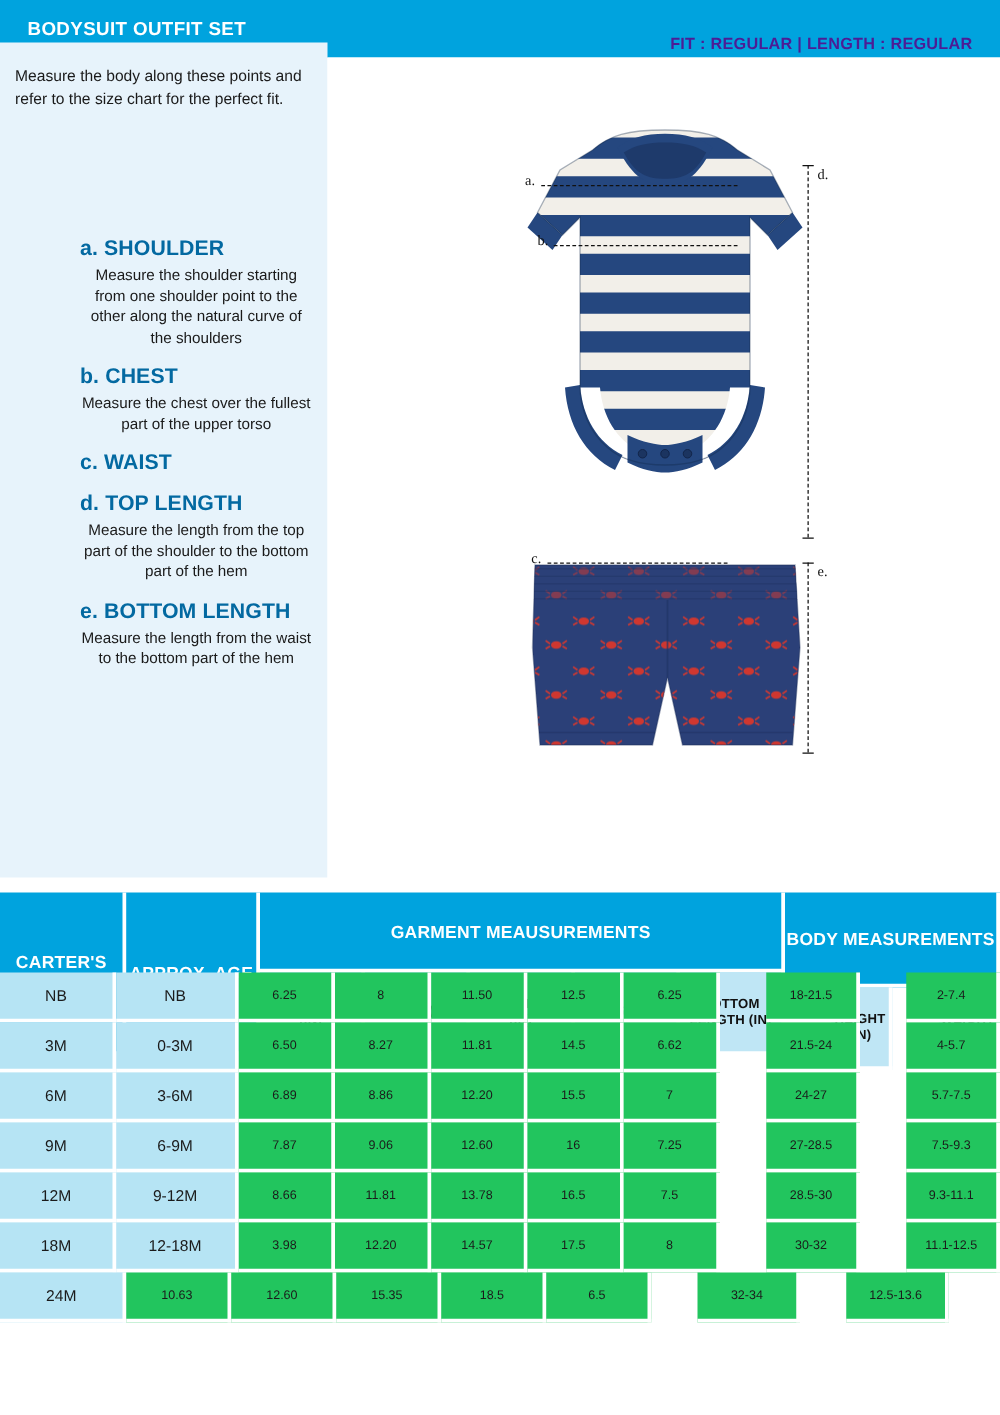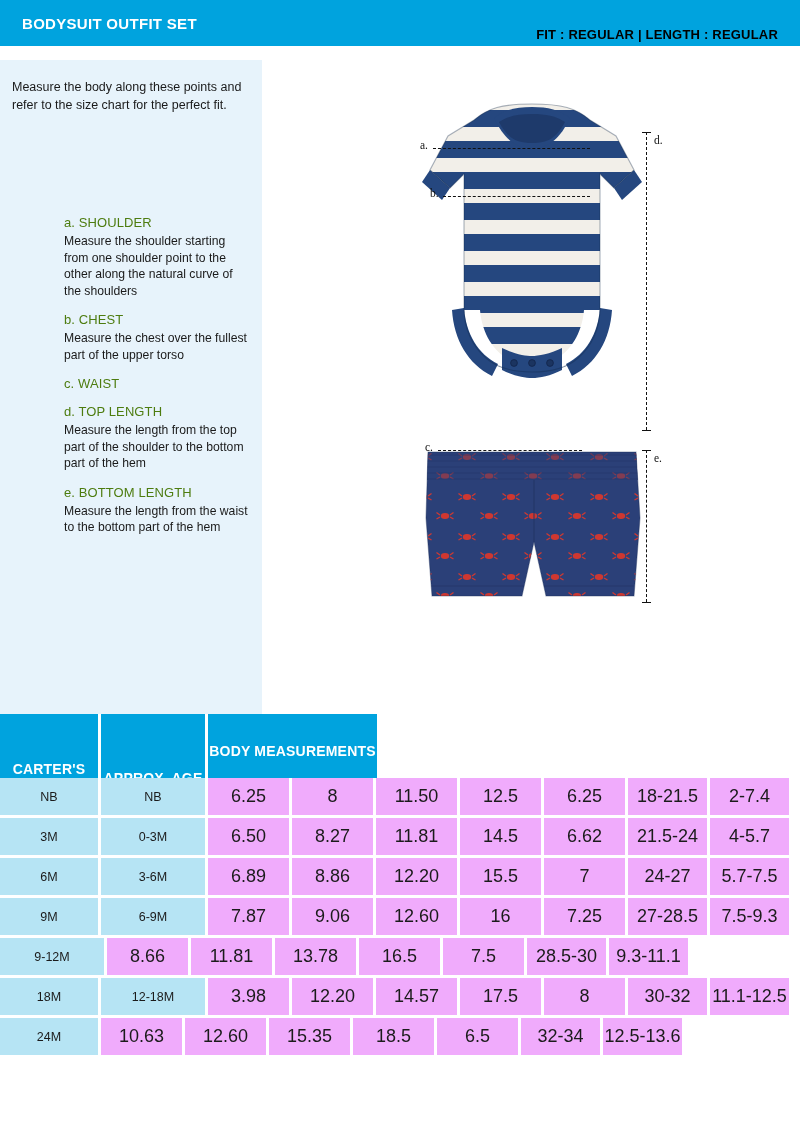--- a/index.html
+++ b/index.html
@@ -28,61 +28,62 @@
     box-sizing: border-box;
     padding: 0 22px;
   }
   .topbar .title {
     color: #ffffff;
     font-size: 15px;
     font-weight: bold;
     letter-spacing: 0.3px;
   }
   .topbar .fitinfo {
-    color: #000000;
+    color: #4c1d95;
     font-size: 13px;
     font-weight: bold;
     letter-spacing: 0.2px;
     margin-top: 23px;
   }
 
   
   .sidebar {
     position: absolute;
-    left: 0; top: 60px;
+    left: 0; top: 34px;
     width: 262px;
     height: 668px;
     background: #E7F3FB;
     box-sizing: border-box;
   }
   .sidebar .intro {
     position: absolute;
     left: 12px; top: 18px;
     width: 240px;
     font-size: 12.5px;
     line-height: 18px;
     color: #1a1a1a;
   }
   .defs {
     position: absolute;
     left: 64px; top: 155px;
     width: 186px;
   }
   .def { margin-bottom: 13px; }
   .def-title {
-    font-size: 13px;
-    font-weight: normal;
-    color: #4d7c0f;
+    font-size: 17px;
+    font-weight: bold;
+    color: #0369a1;
     margin-bottom: 3px;
     letter-spacing: 0.1px;
   }
   .def-body {
     font-size: 12.2px;
     line-height: 16.5px;
     color: #1a1a1a;
+    text-align: center;
   }
 
   
   .illus {
     position: absolute;
     left: 262px; top: 46px;
     width: 538px;
     height: 668px;
     background: #ffffff;
   }
@@ -132,21 +133,21 @@
     align-items: center;
     justify-content: center;
     text-align: center;
     border-right: 3px solid #ffffff;
     border-bottom: 3px solid #ffffff;
   }
   
   .c-size  { width: 101px; }
   .c-age   { width: 107px; }
   .c-data  { width: 84px; }
-  .c-body  { width: 82px; }
+  .c-body  { width: 82px; margin-left: 37px; }
 
   .hdr-blue {
     background: #00A3DE;
     color: #ffffff;
     font-weight: bold;
     font-size: 14px;
     line-height: 18px;
     letter-spacing: 0.2px;
   }
   .hdr-light {
@@ -159,23 +160,23 @@
   }
   .grp-row { height: 64px; }
   .data-row { height: 40px; }
 
   .cell-size {
     background: #B6E4F4;
     color: #1b1b1b;
     font-size: 12.5px;
   }
   .cell-data {
-    background: #f0abfc;
+    background: #22c55e;
     color: #1b1b1b;
-    font-size: 18px;
+    font-size: 10px;
   }
 </style>
 </head>
 <body>
 
 <div class="topbar">
   <div class="title">BODYSUIT OUTFIT SET</div>
   <div class="fitinfo">FIT : REGULAR | LENGTH : REGULAR</div>
 </div>
 
@@ -325,20 +326,30 @@
   <div class="vcap" style="left:380px; top:556px;"></div>
   <div class="mark" style="left:392px; top:406px;">e.</div>
 
 </div>
 
 <div class="table">
 
   <div class="trow grp-row">
     <div class="tcell hdr-blue c-size" style="height:130px;">CARTER'S SIZE</div>
     <div class="tcell hdr-blue c-age" style="height:130px;">APPROX. AGE</div>
+    <div style="width:420px;">
+      <div class="tcell hdr-blue" style="width:420px;height:64px;">GARMENT MEAUSUREMENTS</div>
+      <div style="display:flex;">
+        <div class="tcell hdr-light c-data" style="height:66px;">SHOULDER (IN)</div>
+        <div class="tcell hdr-light c-data" style="height:66px;">CHEST (IN)</div>
+        <div class="tcell hdr-light c-data" style="height:66px;">TOP LENGTH (IN)</div>
+        <div class="tcell hdr-light c-data" style="height:66px;">WAIST (IN)</div>
+        <div class="tcell hdr-light c-data" style="height:66px;">BOTTOM LENGTH (IN)</div>
+      </div>
+    </div>
     <div style="width:172px;">
       <div class="tcell hdr-blue" style="width:172px;height:76px;">BODY MEASUREMENTS</div>
       <div style="display:flex;">
         <div class="tcell hdr-light c-body" style="height:66px;">HEIGHT (IN)</div>
         <div class="tcell hdr-light c-body" style="height:66px;">WEIGHT (KG)</div>
       </div>
     </div>
   </div>
 
   <div id="rows-container">
@@ -380,20 +391,21 @@
         <div class="tcell cell-size c-age">6-9M</div>
         <div class="tcell cell-data c-data">7.87</div>
         <div class="tcell cell-data c-data">9.06</div>
         <div class="tcell cell-data c-data">12.60</div>
         <div class="tcell cell-data c-data">16</div>
         <div class="tcell cell-data c-data">7.25</div>
         <div class="tcell cell-data c-body">27-28.5</div>
         <div class="tcell cell-data c-body">7.5-9.3</div>
       </div>
       <div class="trow data-row">
+        <div class="tcell cell-size c-size">12M</div>
         <div class="tcell cell-size c-age">9-12M</div>
         <div class="tcell cell-data c-data">8.66</div>
         <div class="tcell cell-data c-data">11.81</div>
         <div class="tcell cell-data c-data">13.78</div>
         <div class="tcell cell-data c-data">16.5</div>
         <div class="tcell cell-data c-data">7.5</div>
         <div class="tcell cell-data c-body">28.5-30</div>
         <div class="tcell cell-data c-body">9.3-11.1</div>
       </div>
       <div class="trow data-row">

